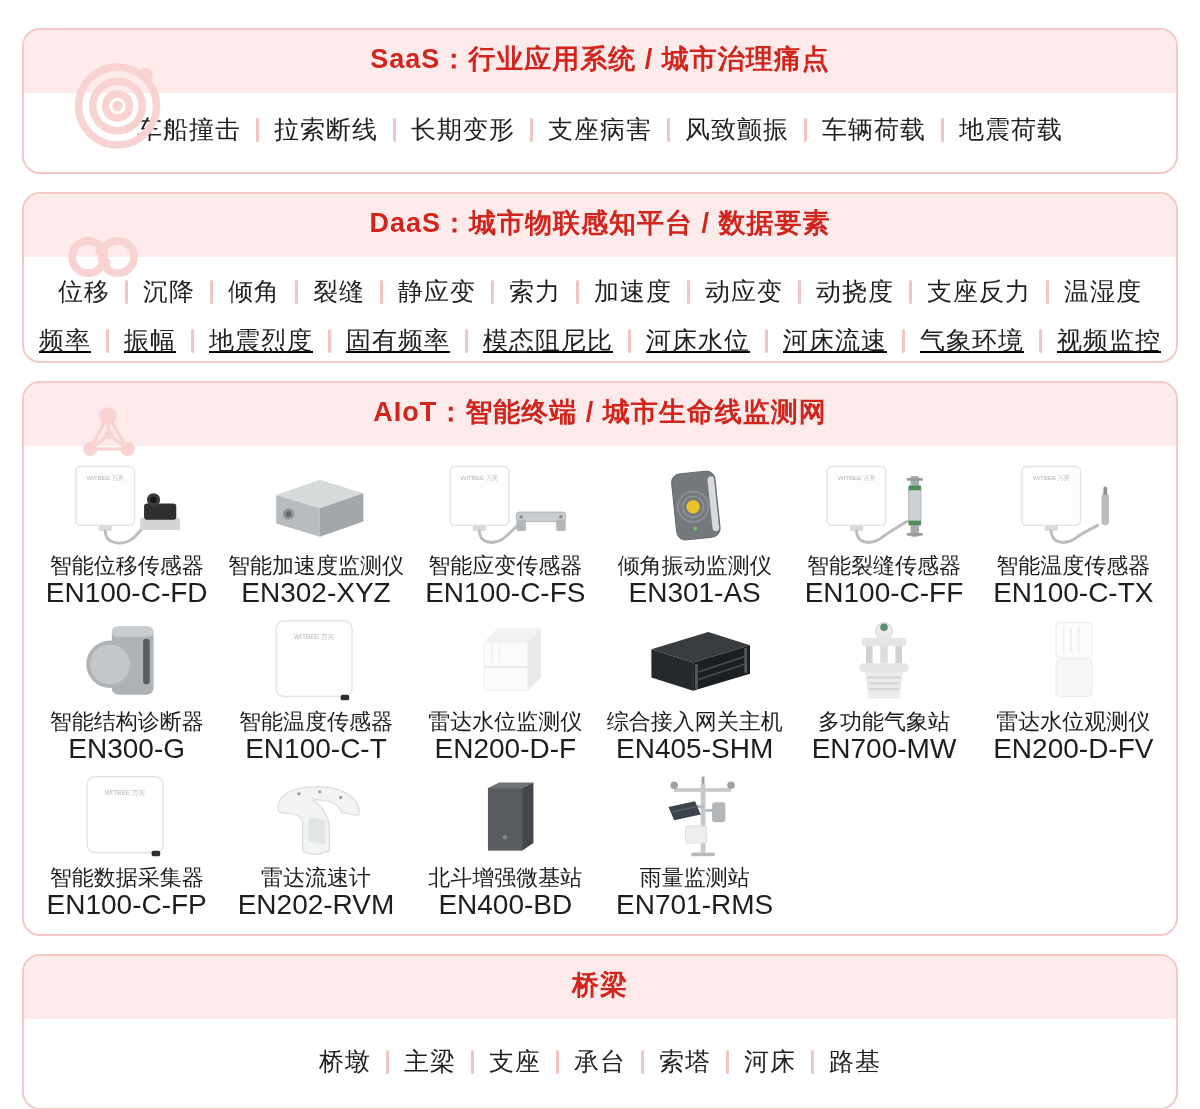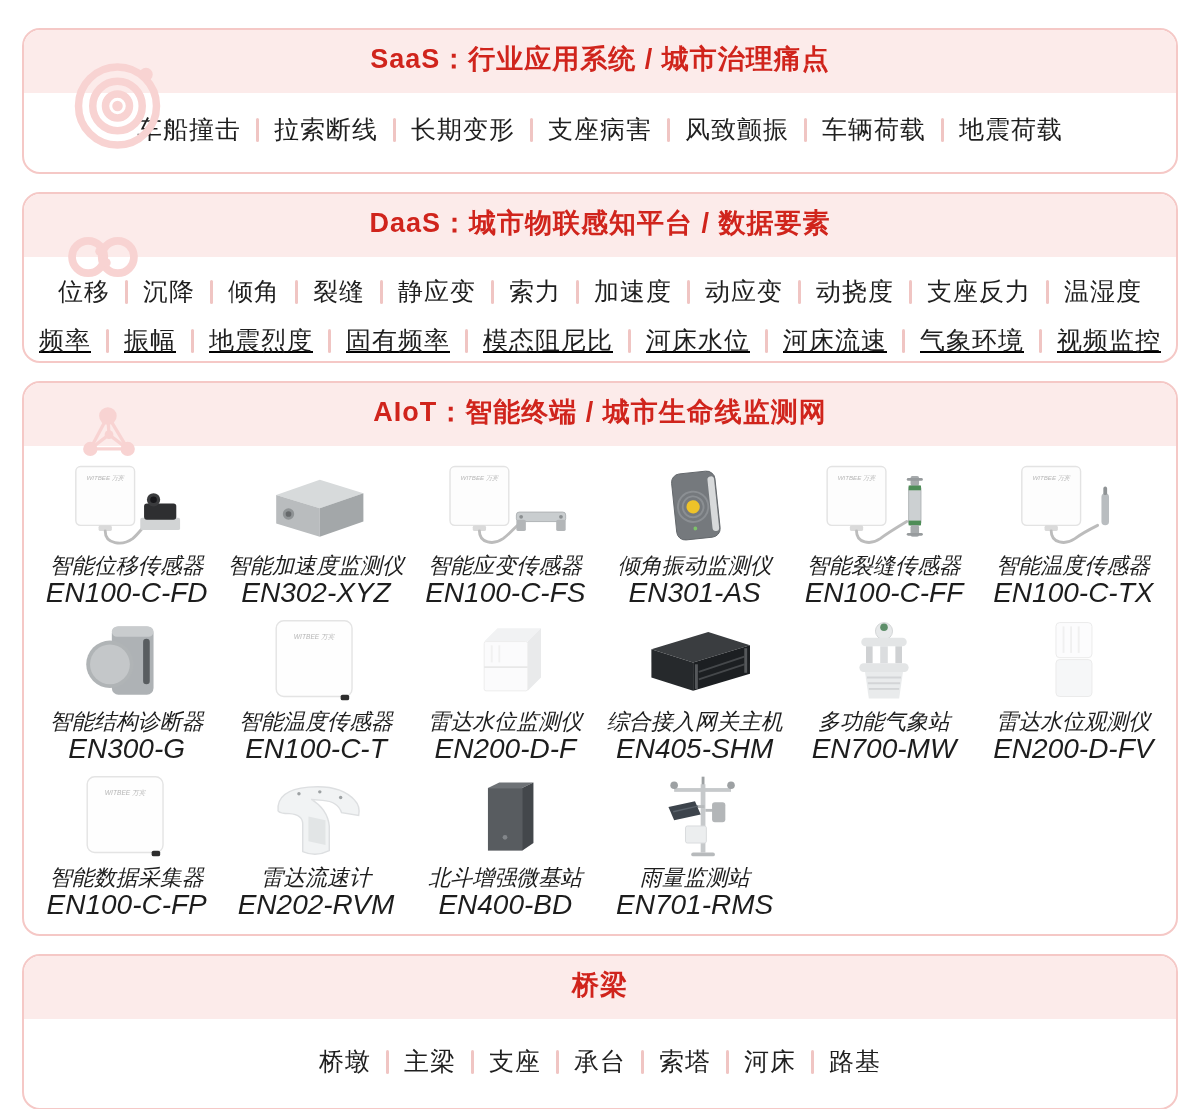--- a/index.html
+++ b/index.html
@@ -10,21 +10,21 @@
   .card-title{font-size:27px;font-weight:bold;color:#d0241c;letter-spacing:1px;}
   .watermark{position:absolute;left:50px;top:22px;z-index:2;pointer-events:none;}
   .card-body{position:relative;z-index:1;}
   .chip-row{display:flex;justify-content:center;align-items:center;flex-wrap:nowrap;}
   .chip{font-size:25px;color:#1f1f1f;letter-spacing:1px;padding:0 15px;white-space:nowrap;}
   .sep{width:3px;height:24px;background:#f0c5c3;border-radius:2px;flex:0 0 auto;}
   .saas-body{padding:20px 0 26px;}
   .daas-row1{margin-top:18px;}
   .daas-row2{margin-top:16px;margin-bottom:4px;text-decoration:underline;}
   .grid{display:grid;grid-template-columns:repeat(6,1fr);padding:14px 8px 16px;row-gap:10px;}
-  .product{text-align:center;font-style:italic;}
+  .product{text-align:center;}
   .product .img{height:88px;display:flex;align-items:center;justify-content:center;}
   .product .pname{font-size:22px;color:#1d1d1d;line-height:28px;margin-top:4px;}
   .product .pmodel{font-size:28px;color:#1d1d1d;line-height:26px;}
   .bridge-body{padding:26px 0 30px;}
 </style>
 </head>
 <body>
 
 <div class="page">
 

